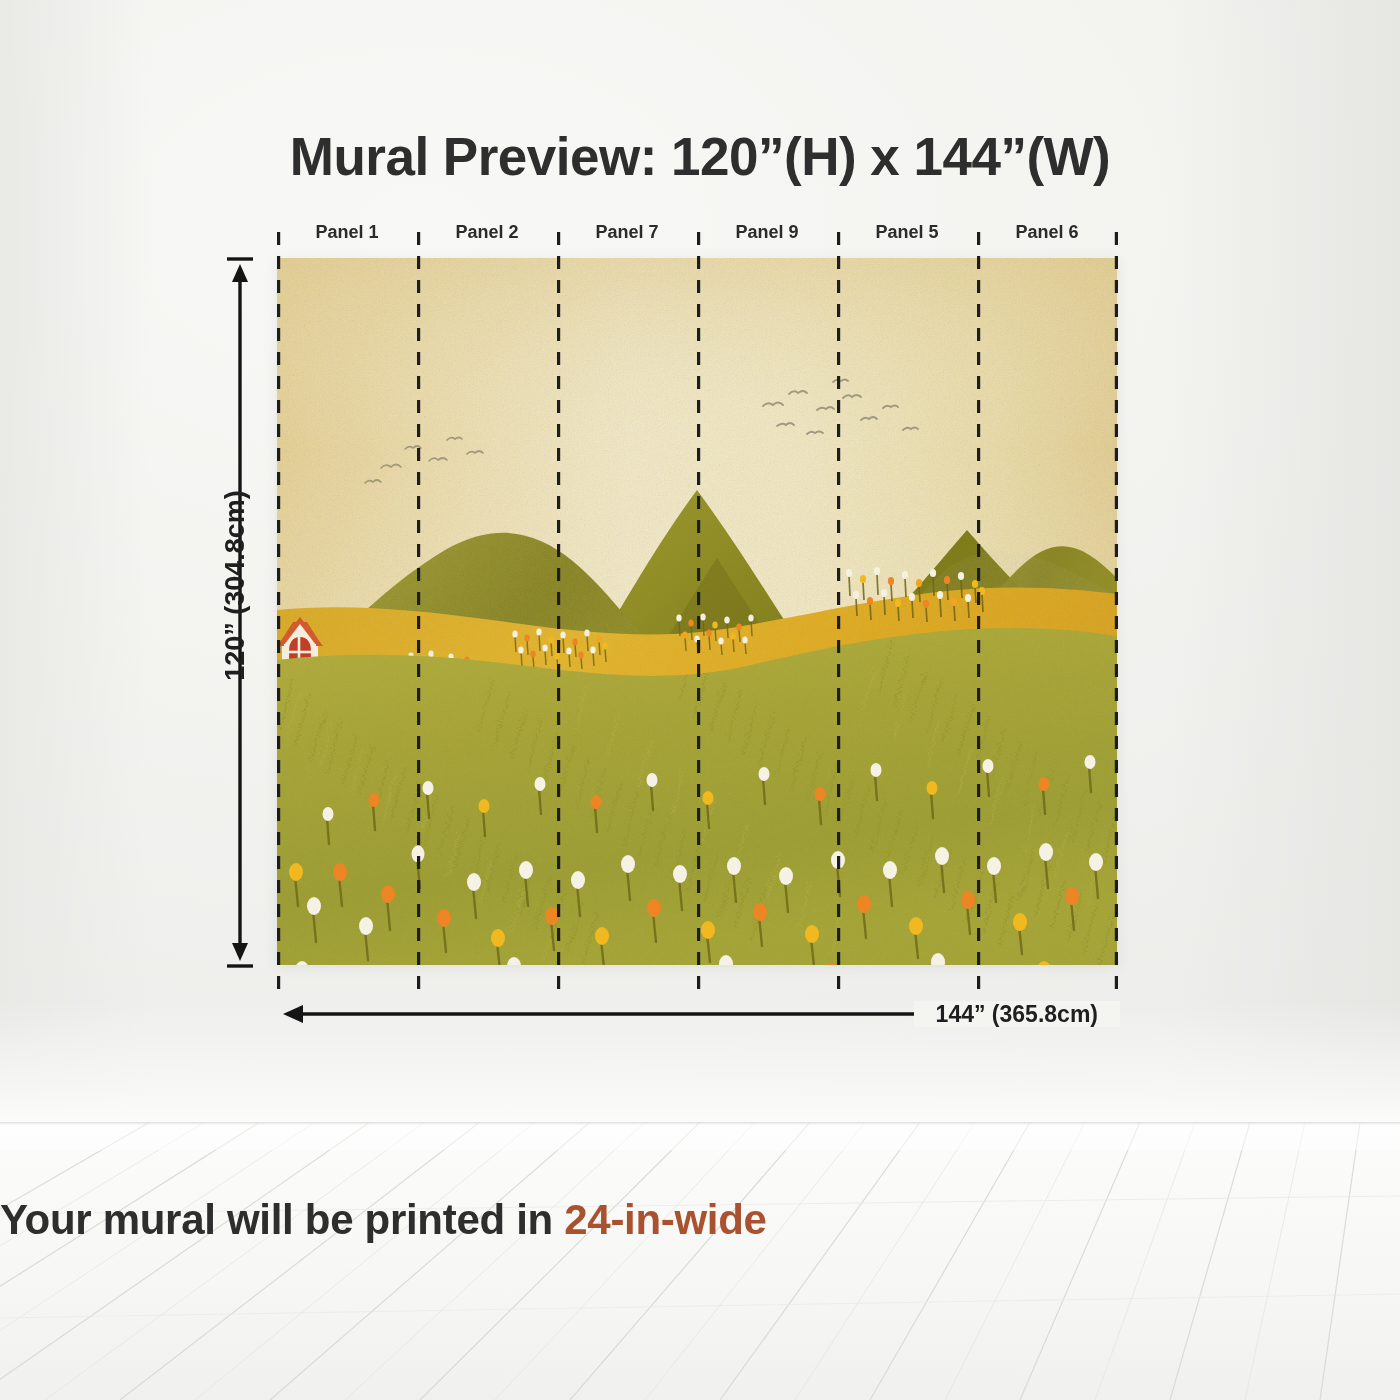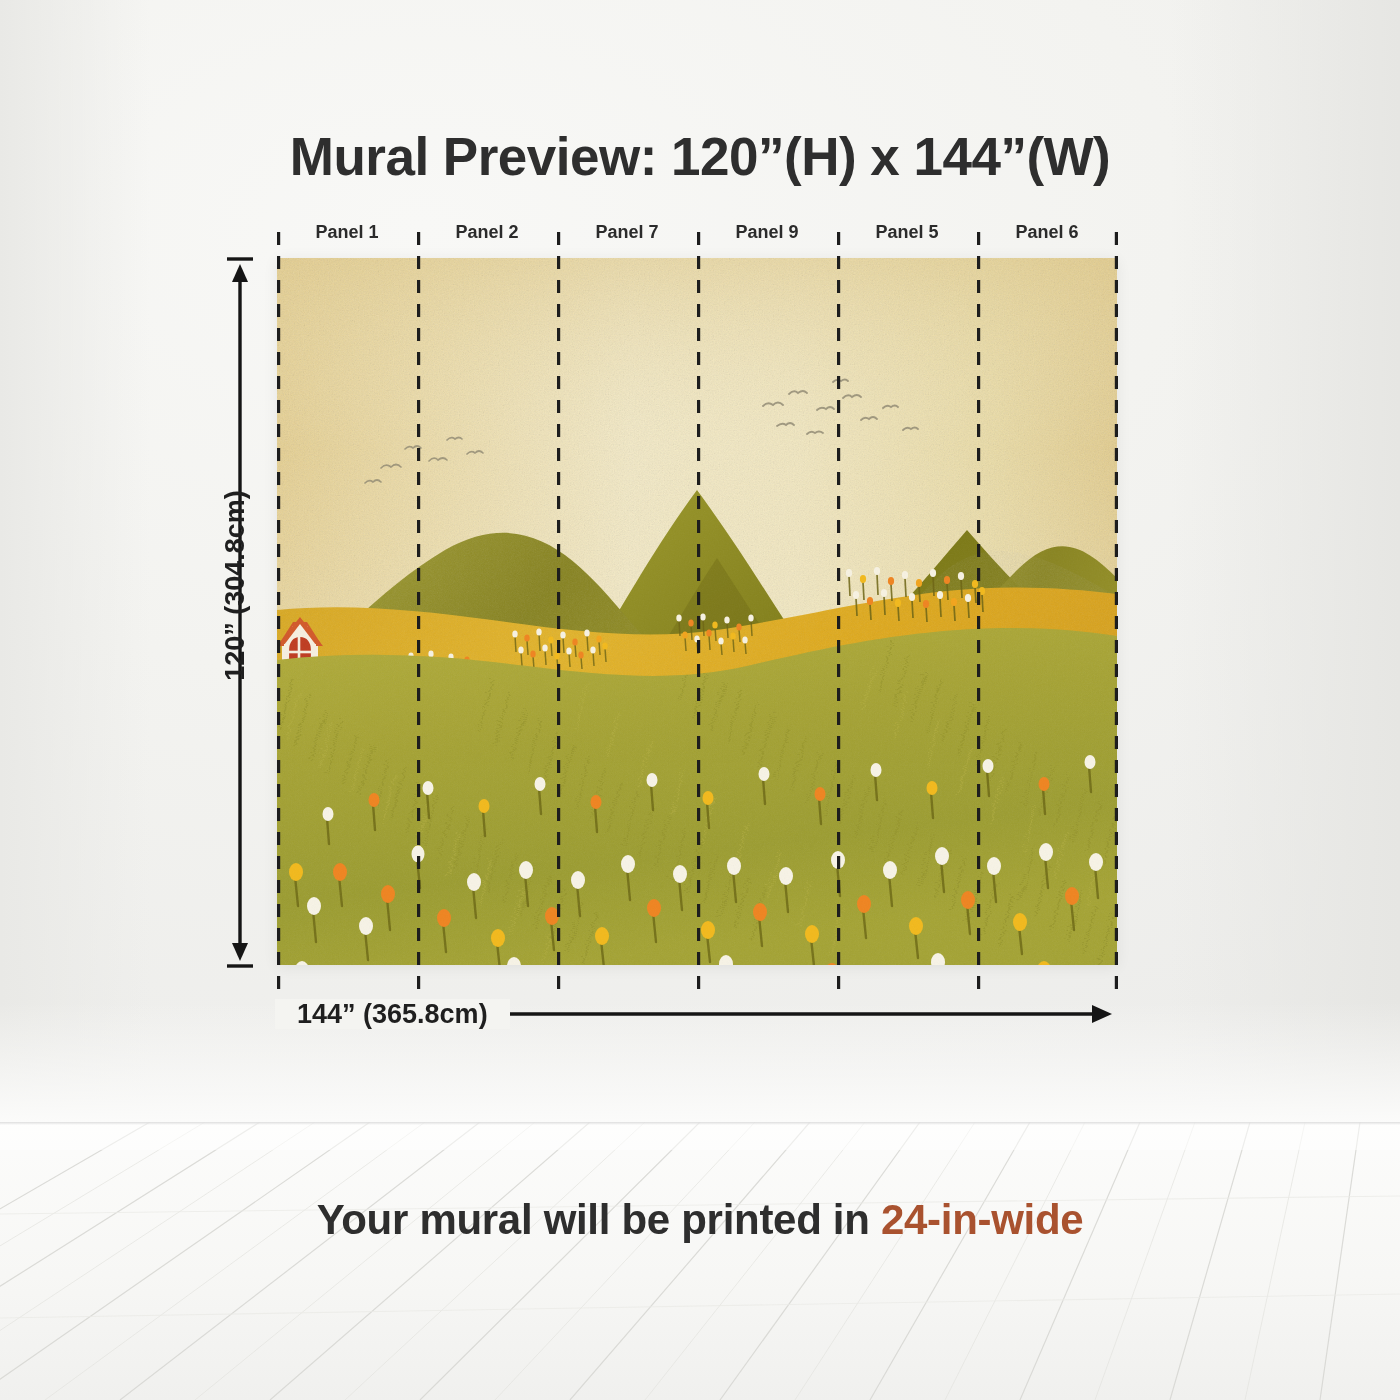--- a/index.html
+++ b/index.html
@@ -82,29 +82,29 @@
   .dim-v-label{
     position:absolute;left:-120px;top:320px;width:300px;text-align:center;
     transform:rotate(-90deg);
     font-size:27px;font-weight:600;color:#1f1f1f;white-space:nowrap;
   }
   .dim-h{
     position:absolute;left:275px;top:990px;width:845px;height:48px;
   }
   .dim-h svg{display:block;}
   .dim-h-label{
-    position:absolute;left:0;top:0;width:845px;text-align:left;
-    font-size:27px;font-weight:600;color:#1f1f1f;white-space:nowrap;
+    position:absolute;left:0;top:0;width:845px;text-align:right;
+    font-size:23px;font-weight:600;color:#1f1f1f;white-space:nowrap;
     line-height:48px;
   }
   .dim-h-label span{background:#f4f4f1;padding:0 22px;}
 
   
   .caption{
-    position:absolute;left:0;top:1192px;width:1400px;text-align:center;
+    position:absolute;left:0;top:1192px;width:1400px;text-align:left;
     font-size:42px;font-weight:600;color:#2e2e2e;line-height:1.32;
     letter-spacing:-.3px;
   }
   .caption .accent{color:#a9522f;}
 </style>
 </head>
 <body>
 
 <div id="stage">
 

